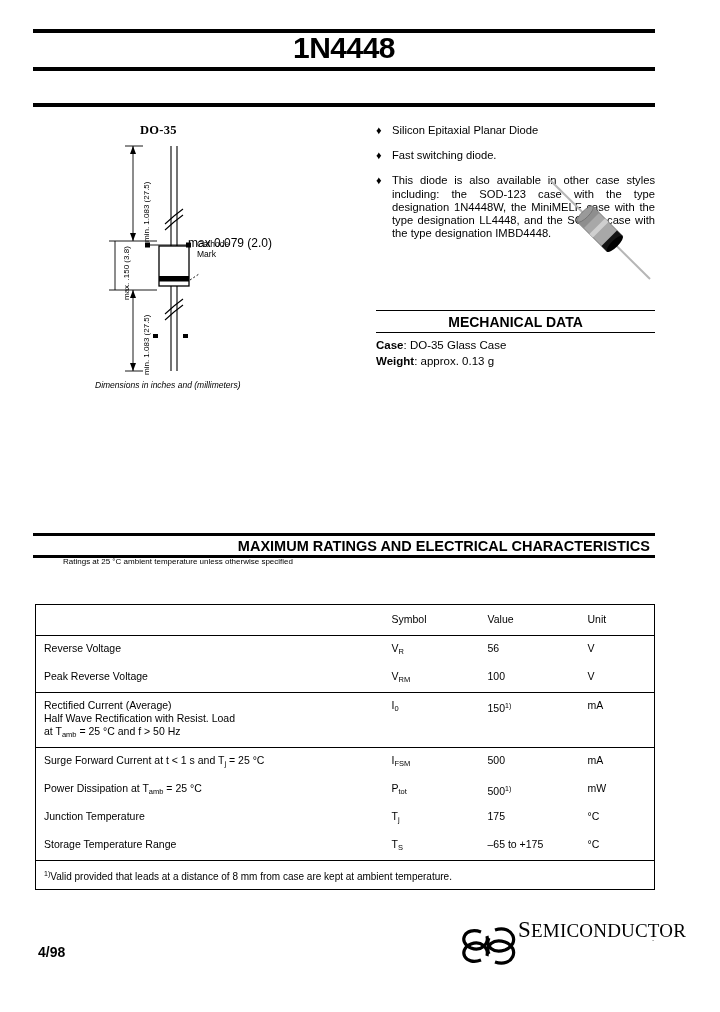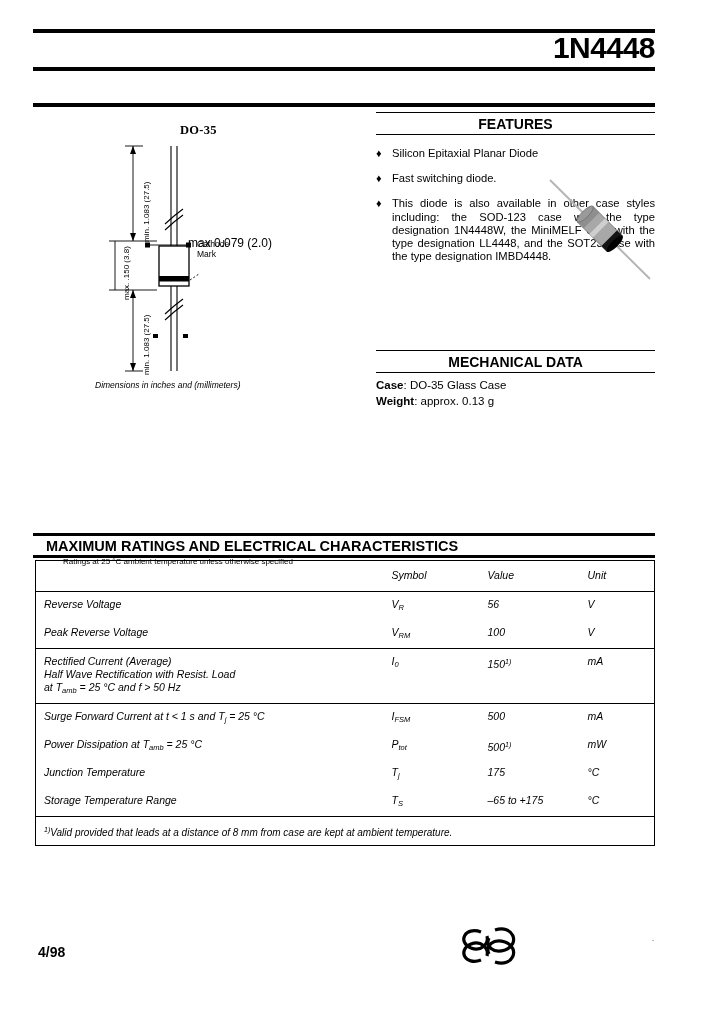--- a/index.html
+++ b/index.html
@@ -31,21 +31,21 @@
     background: #000;
   }
   #rule-top   { top: 29px; }
   #rule-mid   { top: 67px; }
   #rule-bot   { top: 103px; }
 
   #part-title {
     position: absolute;
     left: 33px; top: 30px;
     width: 622px;
-    text-align: right;
+    text-align: center;
     font-size: 30px;
     font-weight: bold;
     letter-spacing: -0.5px;
     line-height: 36px;
   }
   #doc-subtitle {
     position: absolute;
     left: 33px; top: 70px;
     width: 622px;
     text-align: center;
@@ -86,21 +86,21 @@
   .feature-item .bullet {
     position: absolute;
     left: 0; top: -1px;
     font-size: 11px;
     line-height: 14px;
   }
   .feature-item.justify .ftext { text-align: justify; }
   .ftext { display: block; }
 
   
-  #mech-block { top: 310px; margin-top: 40px; }
+  #mech-block { top: 310px; }
   .mech-line {
     font-size: 11.5px;
     line-height: 14px;
     margin-top: 2px;
   }
   #mech-lines { padding-top: 3px; }
   .mech-line b { font-weight: bold; }
 
   
   #diode-photo {
@@ -115,21 +115,20 @@
     left: 95px; top: 118px;
     width: 200px; height: 285px;
   }
   #pkg-label {
     position: absolute;
     left: 45px; top: 5px;
     font-family: "Liberation Serif", serif;
     font-size: 12.5px;
     font-weight: bold;
     letter-spacing: 0.3px;
-    margin-left: 40px;
   }
   #pkg-drawing {
     position: absolute;
     left: 0; top: 20px;
   }
   .dim-rot {
     position: absolute;
     font-size: 8px;
     line-height: 9px;
     white-space: nowrap;
@@ -159,23 +158,23 @@
 
   
   #ratings-rule-top {
     position: absolute;
     left: 33px; top: 533px;
     width: 622px; height: 3px;
     background: #000;
   }
   #ratings-head {
     position: absolute;
-    left: 46px; top: 537px;
+    left: 28px; top: 537px;
     width: 622px;
-    text-align: left;
+    text-align: right;
     font-size: 14.5px;
     font-weight: bold;
     line-height: 18px;
   }
   #ratings-rule-bot {
     position: absolute;
     left: 33px; top: 555px;
     width: 622px; height: 3px;
     background: #000;
   }
@@ -183,25 +182,24 @@
     position: absolute;
     left: 35px; top: 557px;
     font-size: 8px;
     line-height: 10px;
     padding-left: 28px;
   }
 
   
   #ratings-table {
     position: absolute;
-    left: 35px; top: 560px;
+    left: 35px; top: 604px;
     width: 619px;
     border-collapse: collapse;
     table-layout: fixed;
-    font-style: italic;
   }
   #ratings-table td, #ratings-table th {
     text-align: left;
     vertical-align: top;
     font-weight: normal;
     font-size: 10.5px;
     line-height: 13px;
     padding: 6px 4px 6px 8px;
   }
   #ratings-table .col-param  { width: 348px; }
@@ -312,21 +310,20 @@
 
     <div id="cathode-label">
       <span>Cathode</span><br>
       <span>Mark</span>
     </div>
 
     <div id="pkg-caption">Dimensions in inches and (millimeters)</div>
   </div>
 
   <div class="section-block" id="features-block">
-    <div class="section-head">FEATURES</div>
     <ul class="feature-list">
       <li class="feature-item">
         <span class="bullet">♦</span>
         <span class="ftext">Silicon Epitaxial Planar Diode</span>
       </li>
       <li class="feature-item">
         <span class="bullet">♦</span>
         <span class="ftext">Fast switching diode.</span>
       </li>
       <li class="feature-item justify">
@@ -445,16 +442,17 @@
 
   <svg id="brand-logo" viewBox="0 0 210 62">
     <g transform="translate(32,31)" fill="none" stroke="#000" stroke-width="3.2">
       <path d="M-6,-14 C-22,-20 -30,-4 -16,2 C-6,6 2,-2 0,-10"></path>
       <path d="M-6,14 C-22,20 -30,4 -16,-2 C-6,-6 2,2 0,10"></path>
       <path d="M8,-16 C26,-22 34,-2 18,4 C6,8 -2,0 2,-8"></path>
       <path d="M8,16 C26,22 34,2 18,-4 C6,-8 -2,0 2,8"></path>
     </g>
   </svg>
   <div id="brand-text">
+    <span class="brand-word"><span class="cap">S</span><span>EMICONDUCTOR</span></span>
   </div>
   <div id="brand-tm">´</div>
 
 </div>
 
 </body></html>

